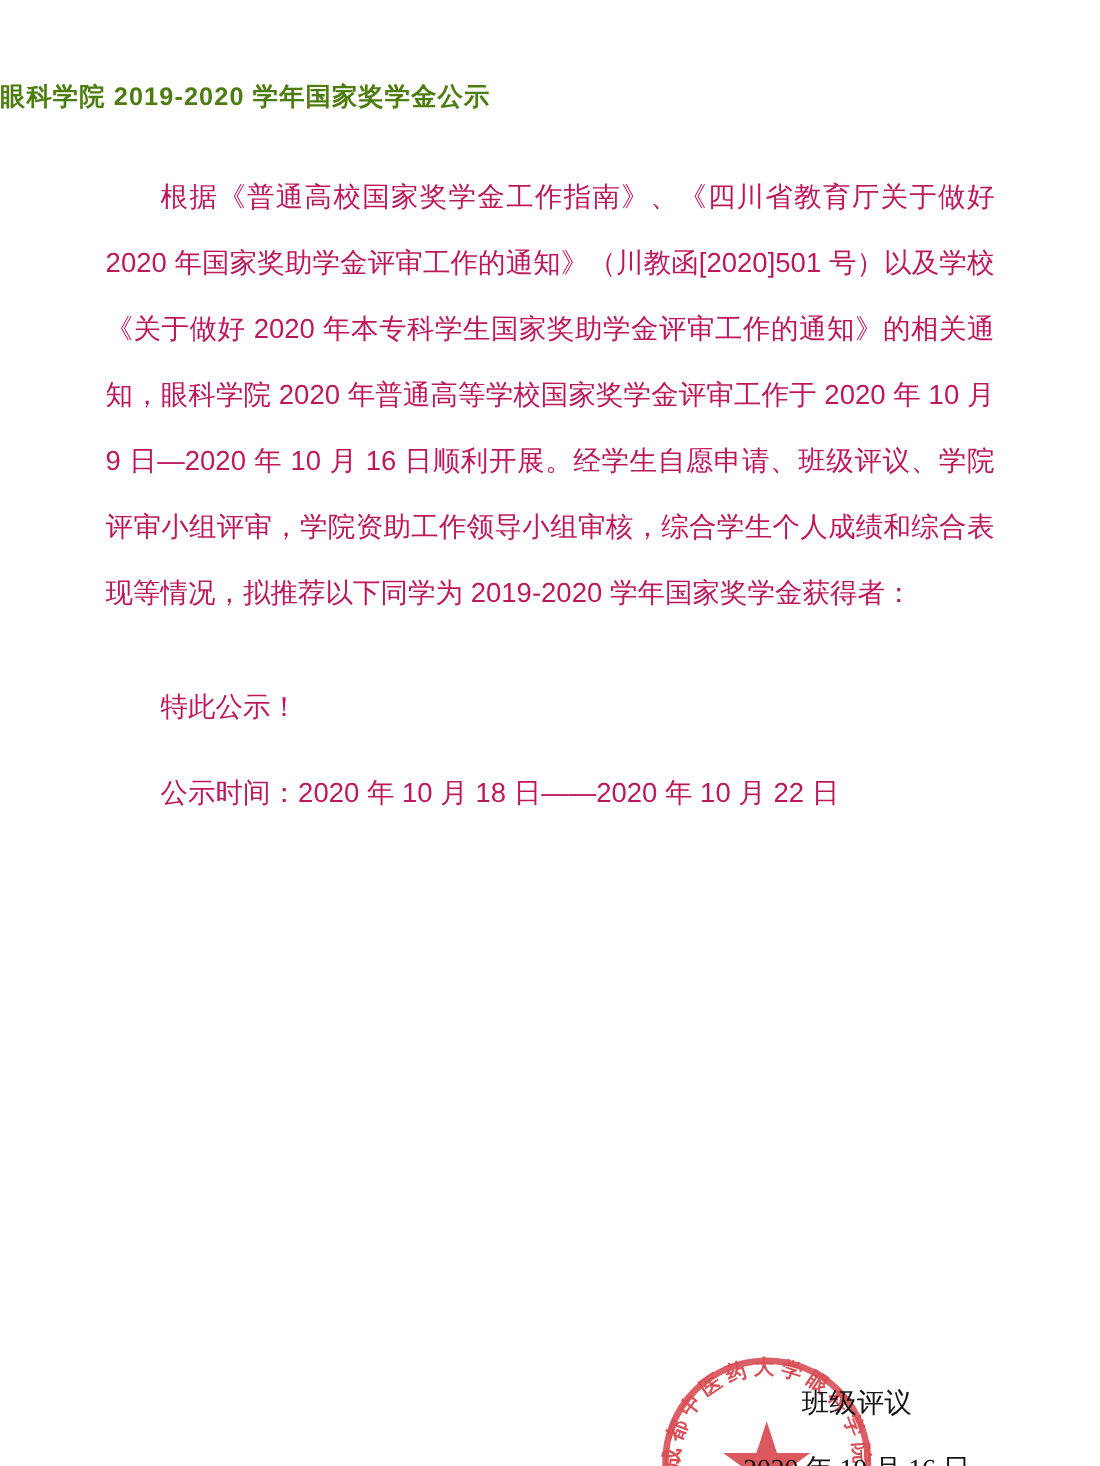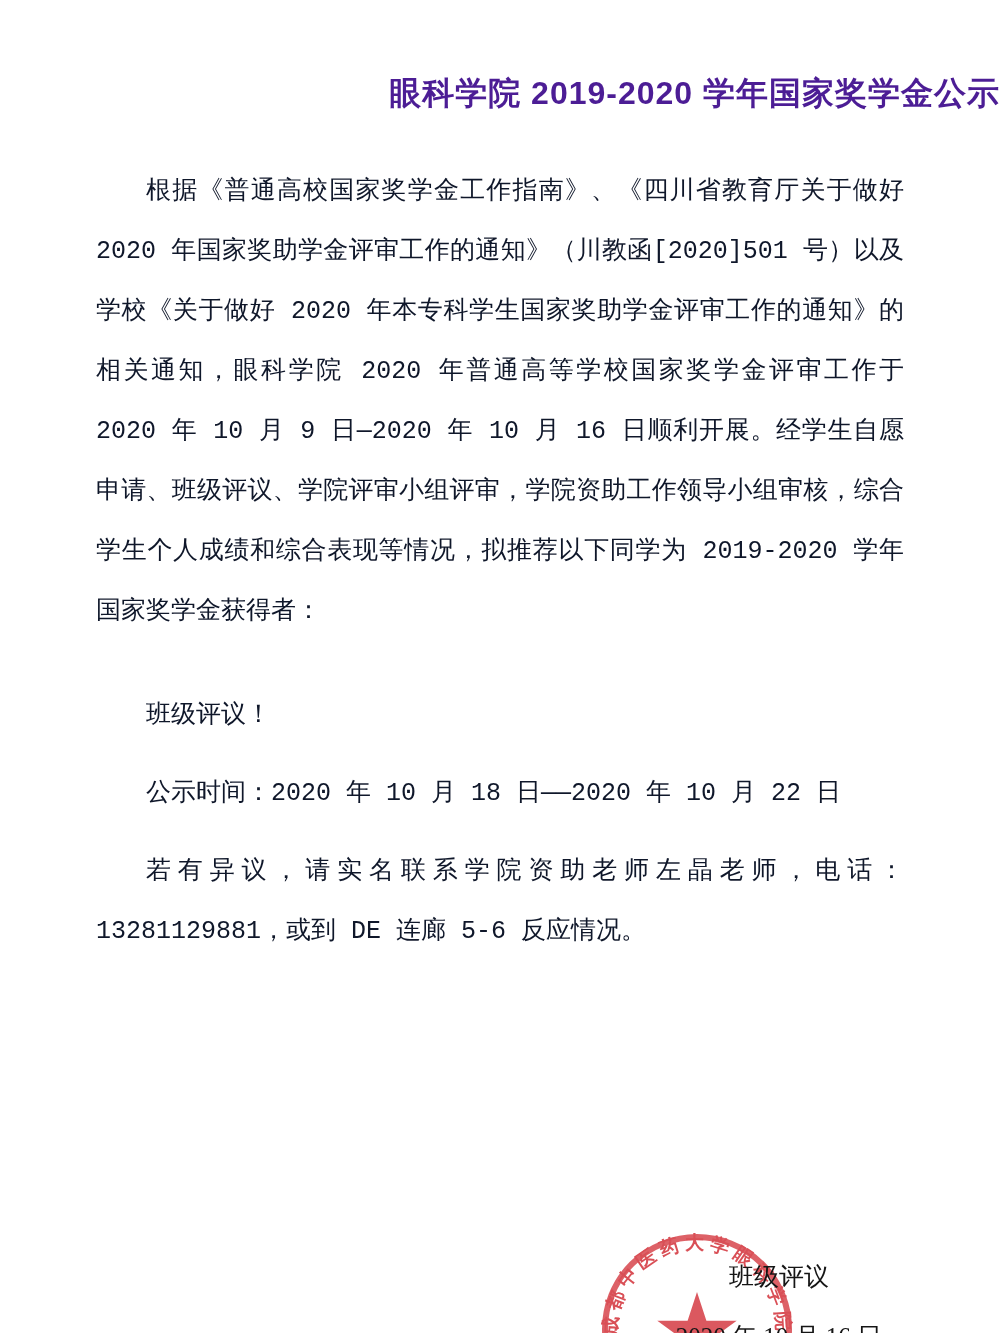--- a/index.html
+++ b/index.html
@@ -16,40 +16,40 @@
     overflow: hidden;
   }
   .page {
     position: relative;
     width: 1000px;
     height: 1333px;
     box-sizing: border-box;
     padding: 0;
   }
   .doc-title {
-    text-align: right;
+    text-align: left;
     font-family: "Liberation Sans", sans-serif;
     font-weight: bold;
-    font-size: 32px;
+    font-size: 23px;
     letter-spacing: 1px;
     margin: 72px 0 0 0;
-    color: #4c1d95;
+    color: #4d7c0f;
   }
   .body-block {
     margin: 46px 96px 0 96px;
   }
   p.para {
     margin: 0 0 0 0;
     font-size: 25px;
     line-height: 60px;
     text-align: justify;
     text-justify: inter-ideograph;
     text-indent: 2em;
-    color: #0f172a;
-    font-family: Liberation Mono, monospace;
+    color: #be185d;
+    font-family: Liberation Sans, sans-serif;
   }
   .spacer-sm { height: 26px; }
   .spacer-md { height: 18px; }
 
   .sign-block {
     position: absolute;
     right: 118px;
     top: 1175px;
     text-align: center;
     font-size: 25px;
@@ -78,25 +78,24 @@
 <body>
 
 <div class="page">
 
   <h1 class="doc-title">眼科学院 2019-2020 学年国家奖学金公示</h1>
 
   <div class="body-block">
     <p class="para">根据《普通高校国家奖学金工作指南》、《四川省教育厅关于做好 2020 年国家奖助学金评审工作的通知》（川教函[2020]501 号）以及学校《关于做好 2020 年本专科学生国家奖助学金评审工作的通知》的相关通知，眼科学院 2020 年普通高等学校国家奖学金评审工作于 2020 年 10 月 9 日—2020 年 10 月 16 日顺利开展。经学生自愿申请、班级评议、学院评审小组评审，学院资助工作领导小组审核，综合学生个人成绩和综合表现等情况，拟推荐以下同学为 2019-2020 学年国家奖学金获得者：</p>
     <div class="spacer-sm"></div>
     <div class="spacer-md"></div>
-    <p class="para">班级评议！</p>
+    <p class="para">特此公示！</p>
     <div class="spacer-md"></div>
     <p class="para">公示时间：2020 年 10 月 18 日——2020 年 10 月 22 日</p>
     <div class="spacer-md"></div>
-    <p class="para">若有异议，请实名联系学院资助老师左晶老师，电话：13281129881，或到 DE 连廊 5-6 反应情况。</p>
   </div>
 
   <div class="seal">
     <svg width="218" height="218" viewBox="0 0 218 218" xmlns="http://www.w3.org/2000/svg">
       <defs>
         <path id="arcTop" d="M 29,109 A 80,80 0 0 1 189,109" fill="none"></path>
         <path id="arcBottom" d="M 41,109 A 68,68 0 0 0 177,109" fill="none"></path>
       </defs>
       <circle cx="109" cy="109" r="92" fill="none" stroke="#d4373f" stroke-width="6" opacity="0.9"></circle>
       <g fill="#d4373f" opacity="0.95">

